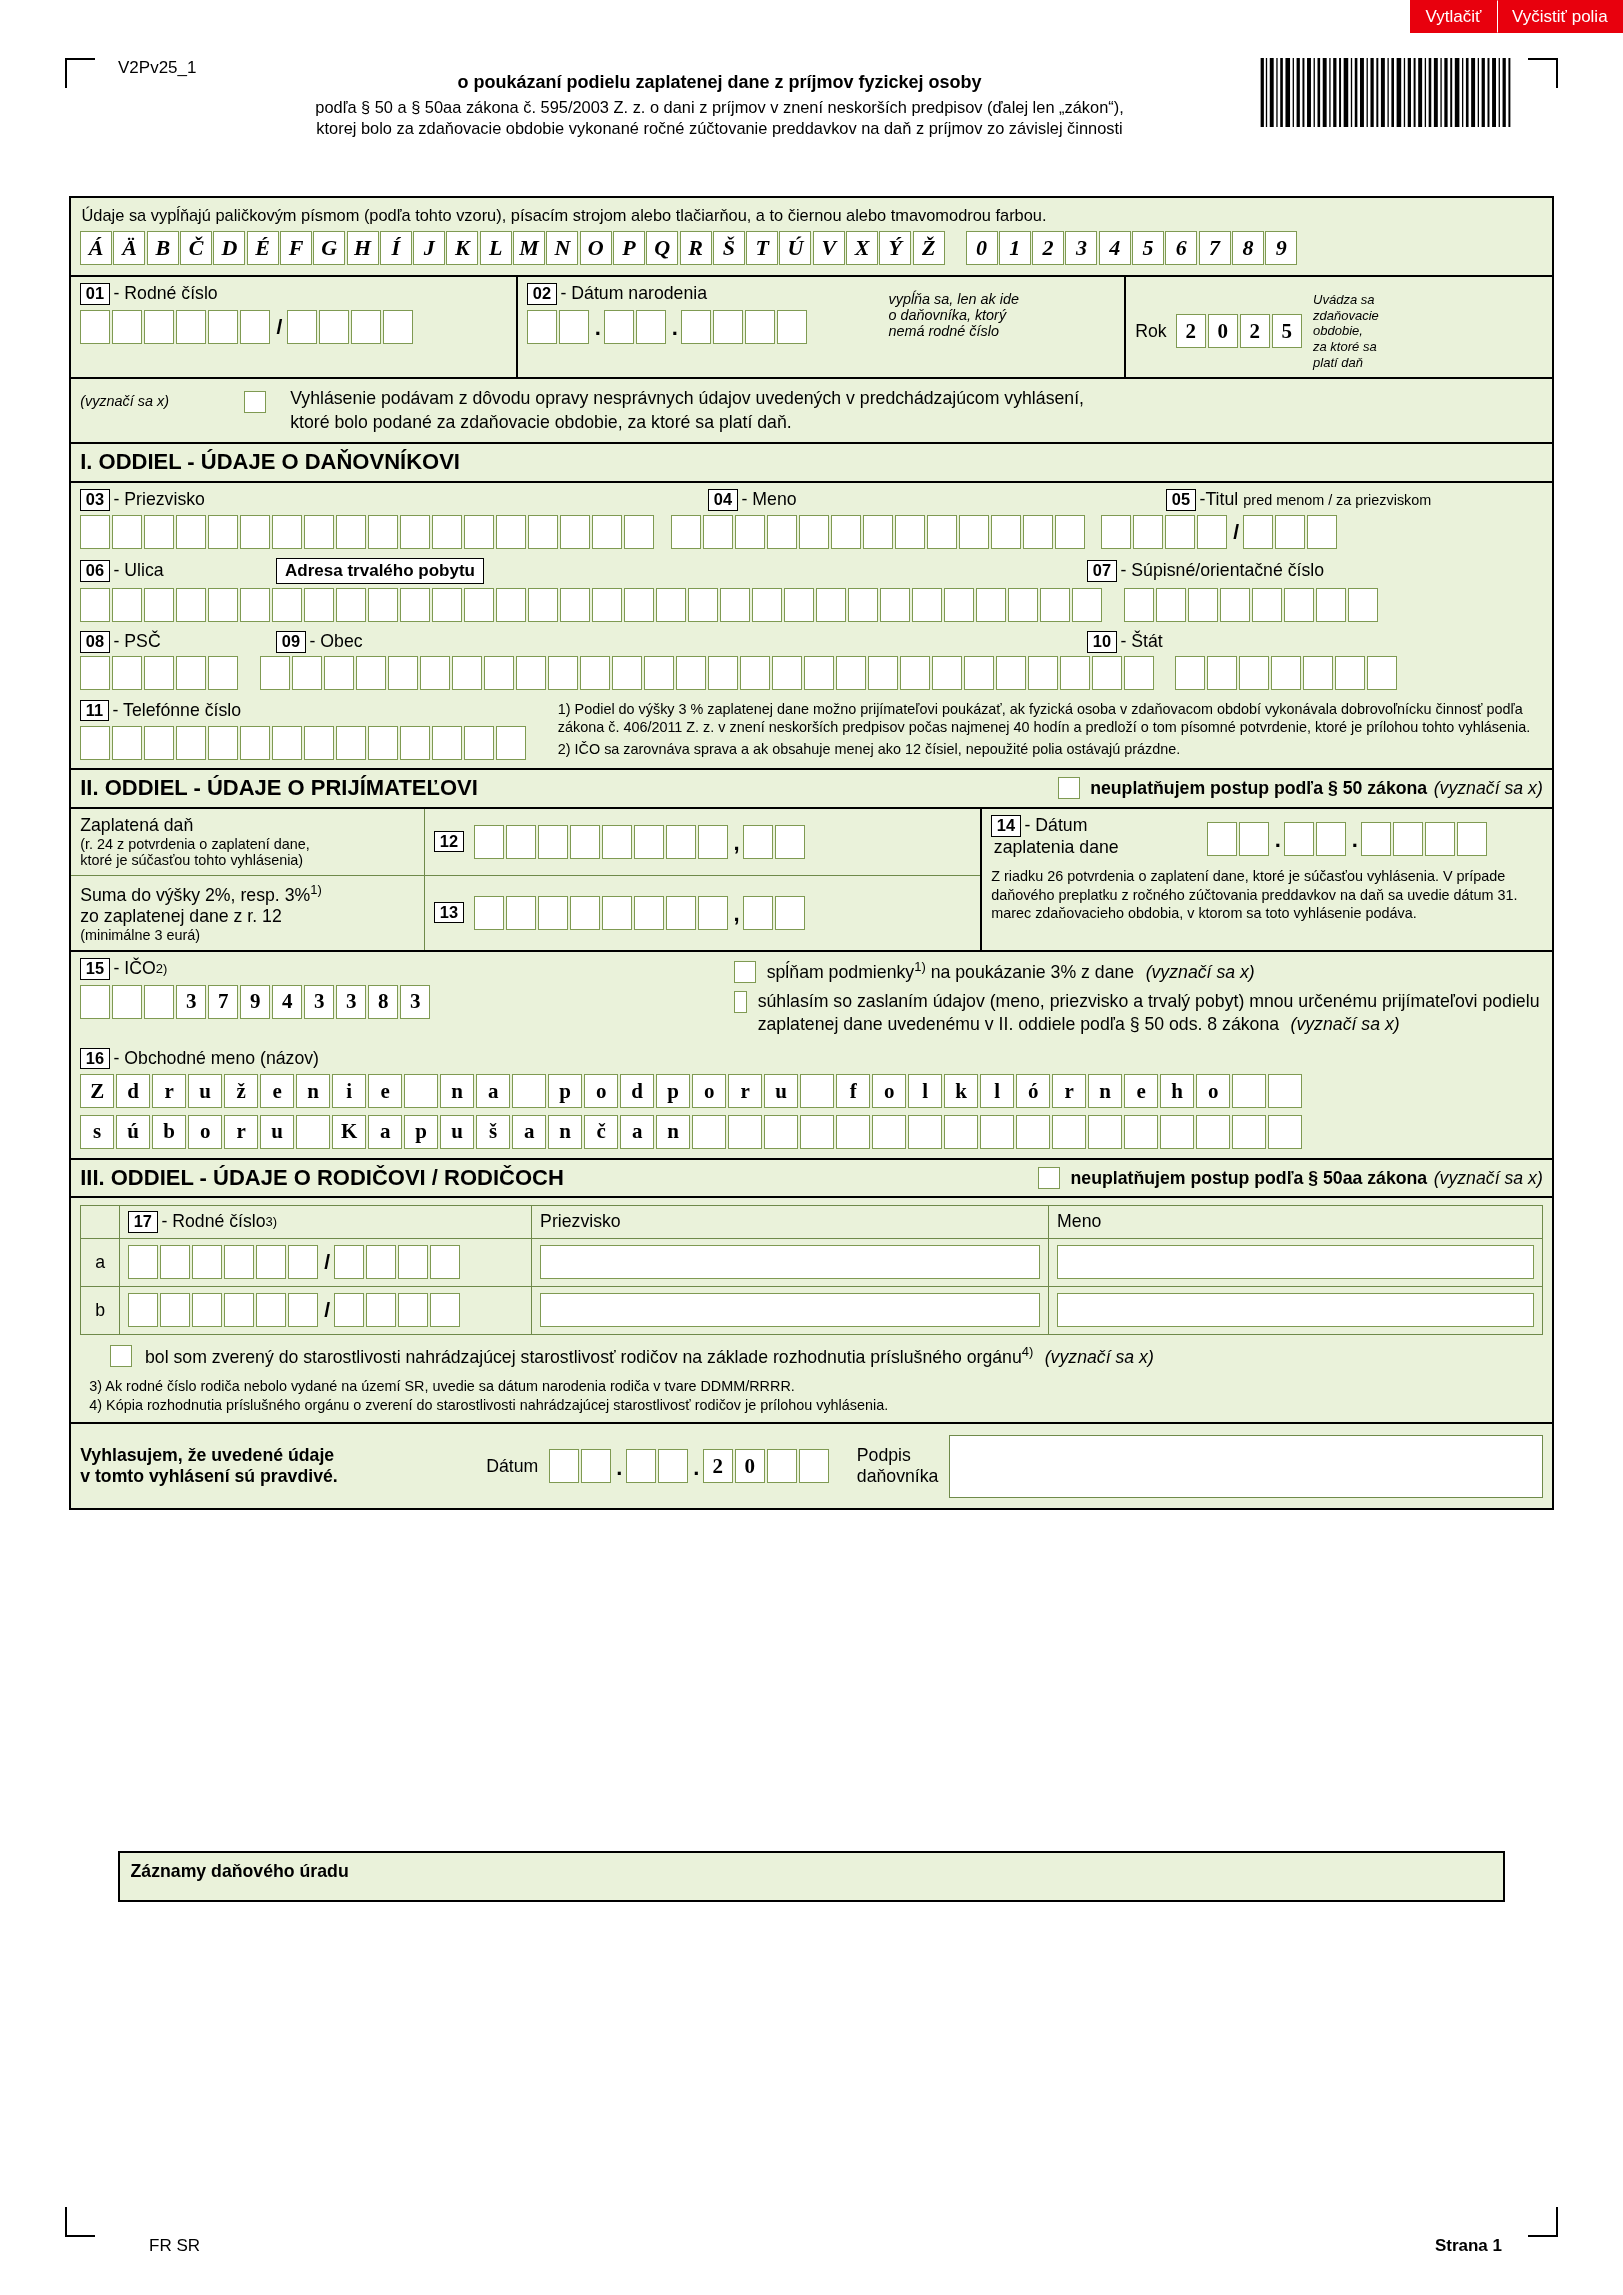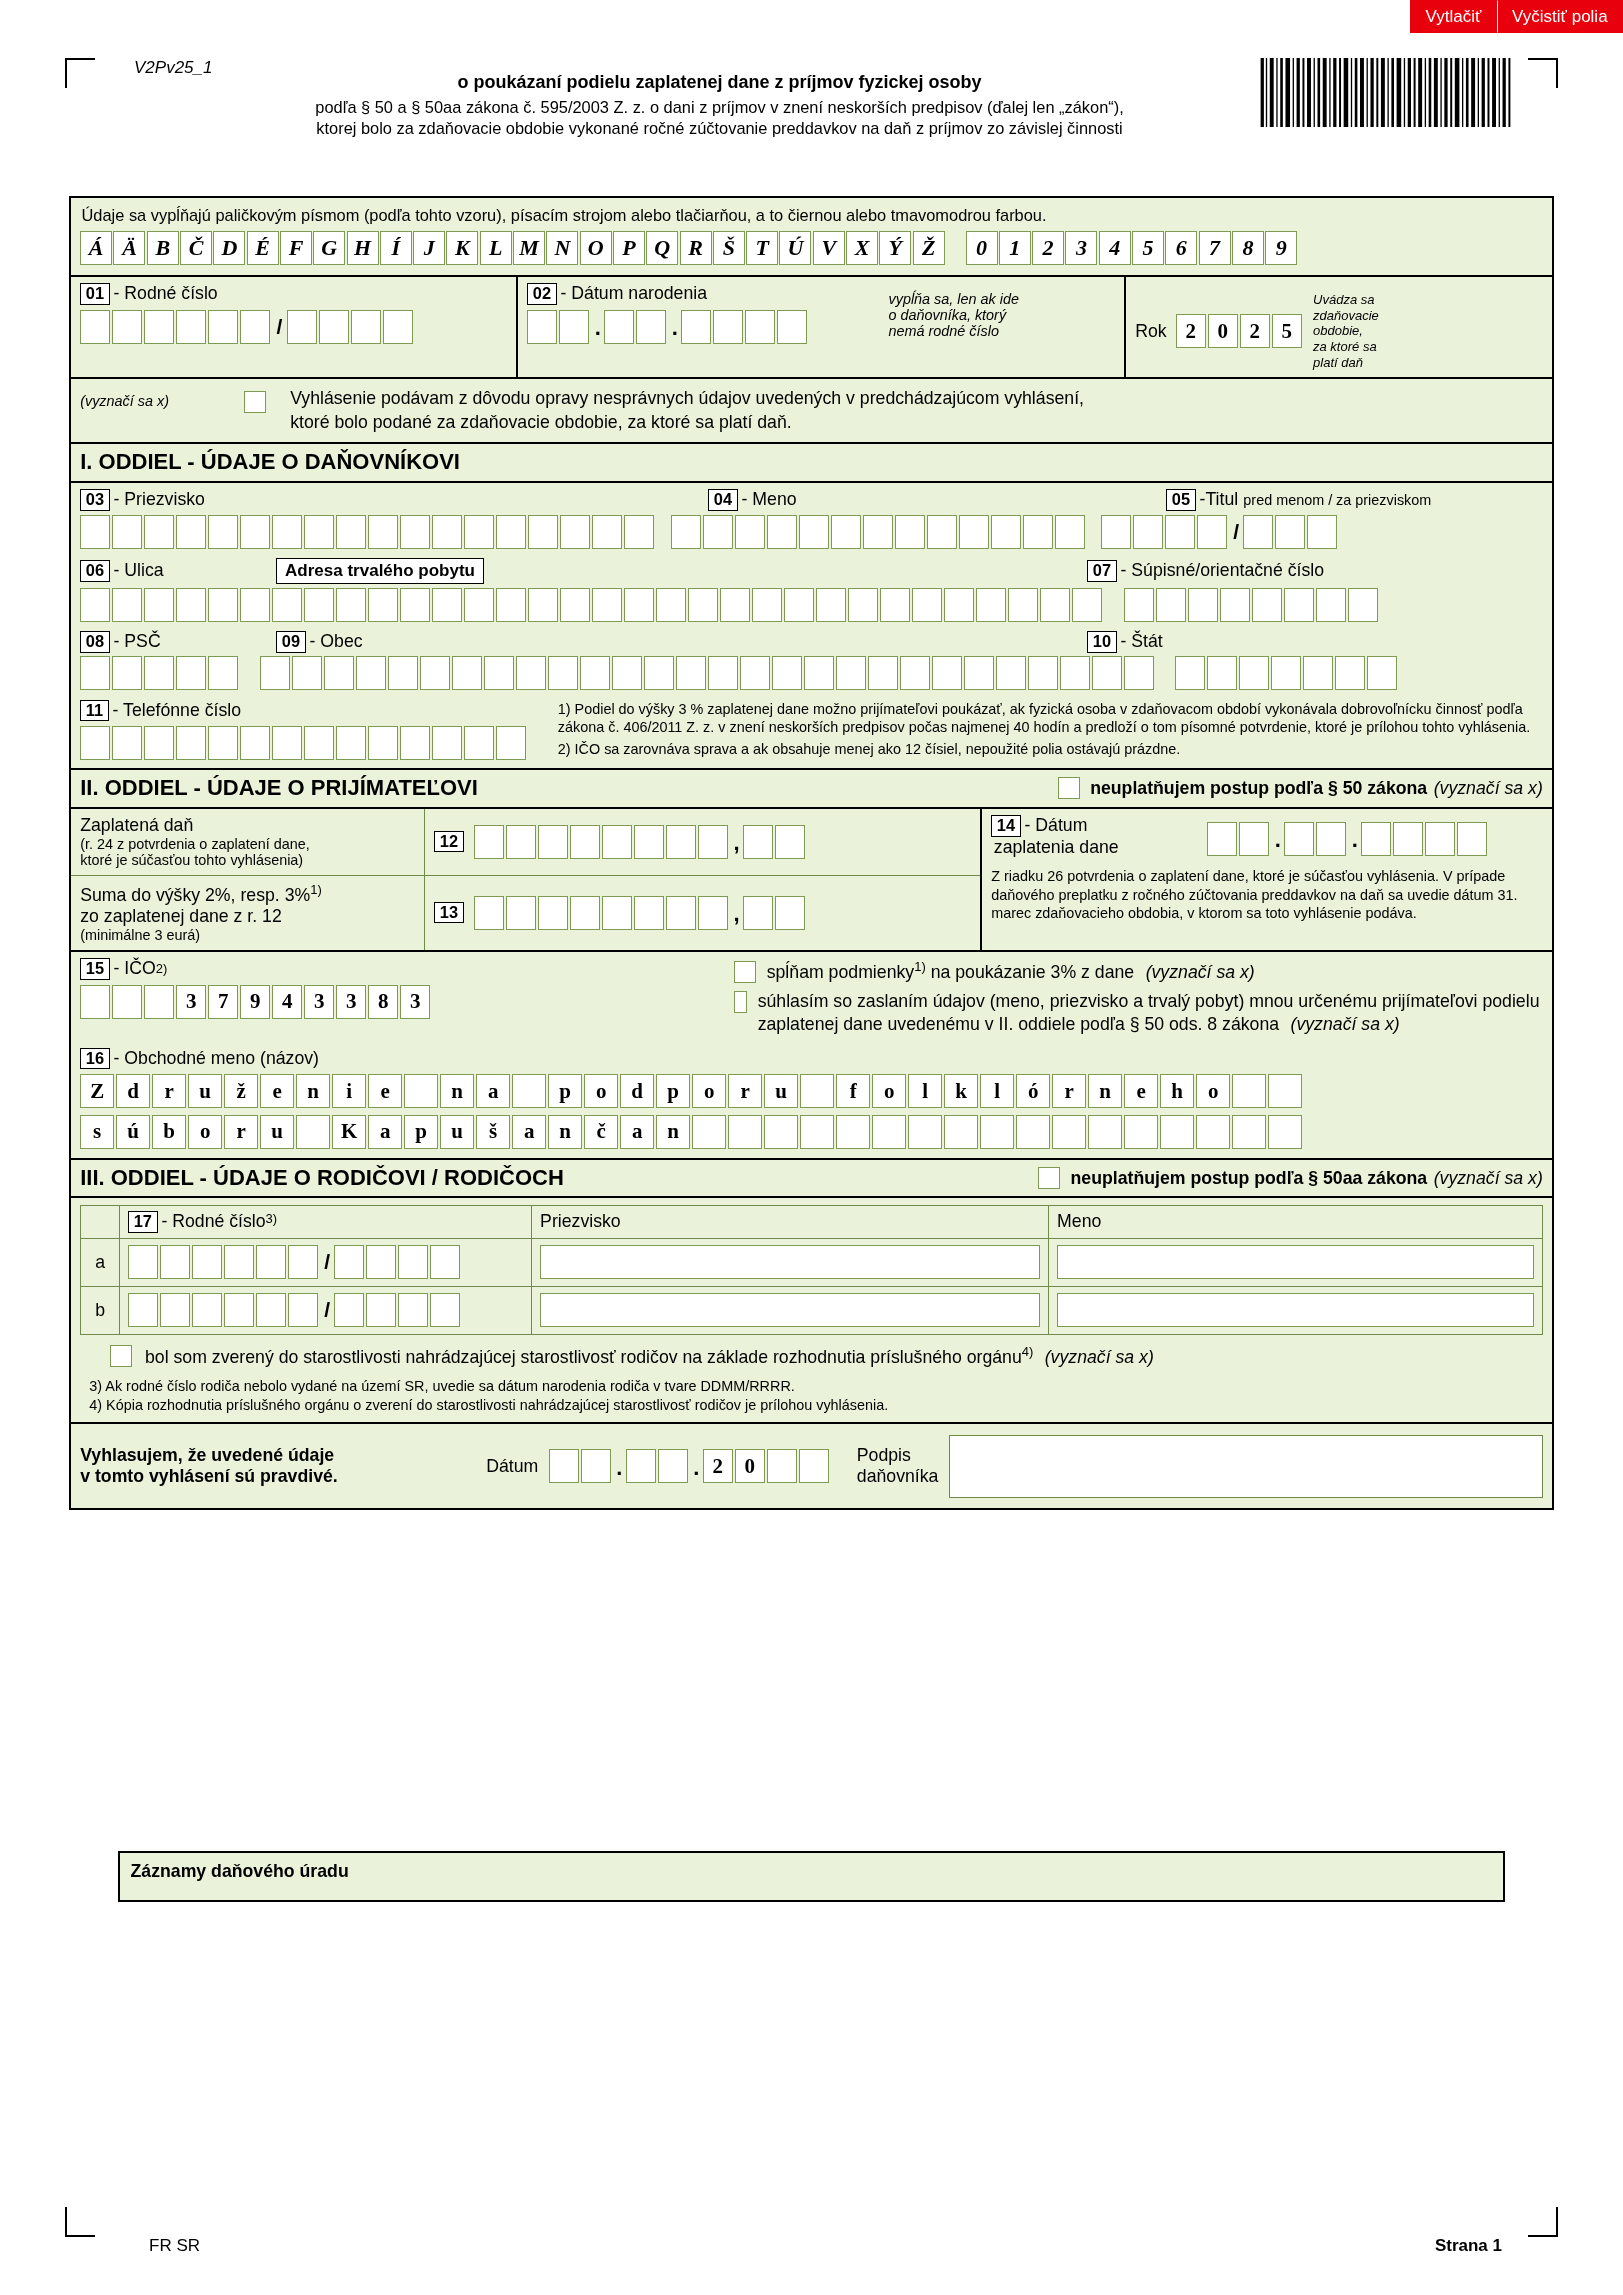--- a/index.html
+++ b/index.html
@@ -23,21 +23,21 @@
   }
   .topbtn + .topbtn { border-left:0.7px solid #fff; }
 
   
   .crop { position:absolute; border-color:#000; }
   .crop.tl { left:65px; top:58px; width:30px; height:30px; border-left:2.6px solid #000; border-top:2.6px solid #000; }
   .crop.tr { right:65px; top:58px; width:30px; height:30px; border-right:2.6px solid #000; border-top:2.6px solid #000; }
   .crop.bl { left:65px; bottom:58px; width:30px; height:30px; border-left:2.6px solid #000; border-bottom:2.6px solid #000; }
   .crop.br { right:65px; bottom:58px; width:30px; height:30px; border-right:2.6px solid #000; border-bottom:2.6px solid #000; }
 
-  .formcode { position:absolute; left:134px; top:58px; font-size:17px;font-style:italic; }
+  .formcode { position:absolute; left:118px; top:58px; font-size:17px; }
   .frsr { position:absolute; left:149px; bottom:39px; font-size:17px; }
   .strana { position:absolute; right:121px; bottom:39px; font-size:17px; font-weight:bold; }
 
   
   .header { position:absolute; left:196px; top:68px; width:1047px; text-align:center; }
   .h-title { font-size:39px; font-weight:bold; letter-spacing:0.7px; }
   .h-sub1 { font-size:18px; font-weight:bold; margin-top:3.9px; }
   .h-sub2 { font-size:16.4px; margin-top:3.9px; line-height:1.3; }
 
   .barcode { position:absolute; right:110px; top:58px; width:255px; height:69px; }
@@ -752,21 +752,21 @@
         <span class="lbl italic" style="margin-left:6.5px;">(vyznačí sa x)</span>
       </div>
     </div>
 
     <div class="sec">
       <div style="padding:6.5px 9.2px 0 9.2px;">
         <div style="border:1.3px solid #6f8a4a; background:#eaf2da;">
 
           <div class="row" style="border-bottom:1.3px solid #6f8a4a;">
             <div style="width:39px; border-right:1.3px solid #6f8a4a;"></div>
-            <div style="width:412px; padding:5.2px 7.9px; display:flex; align-items:flex-start; border-right:1.3px solid #6f8a4a;">
+            <div style="width:412px; padding:5.2px 7.9px; display:flex; align-items:center; border-right:1.3px solid #6f8a4a;">
               <span class="num">17</span>
               <span class="lbl">- Rodné číslo</span>
                 <sup class="lbl-xs">3)</sup>
             </div>
             <div style="width:517px; padding:5.2px 7.9px; border-right:1.3px solid #6f8a4a;">
               <span class="lbl">Priezvisko</span>
             </div>
             <div style="flex:1; padding:5.2px 7.9px;">
               <span class="lbl">Meno</span>
             </div>

